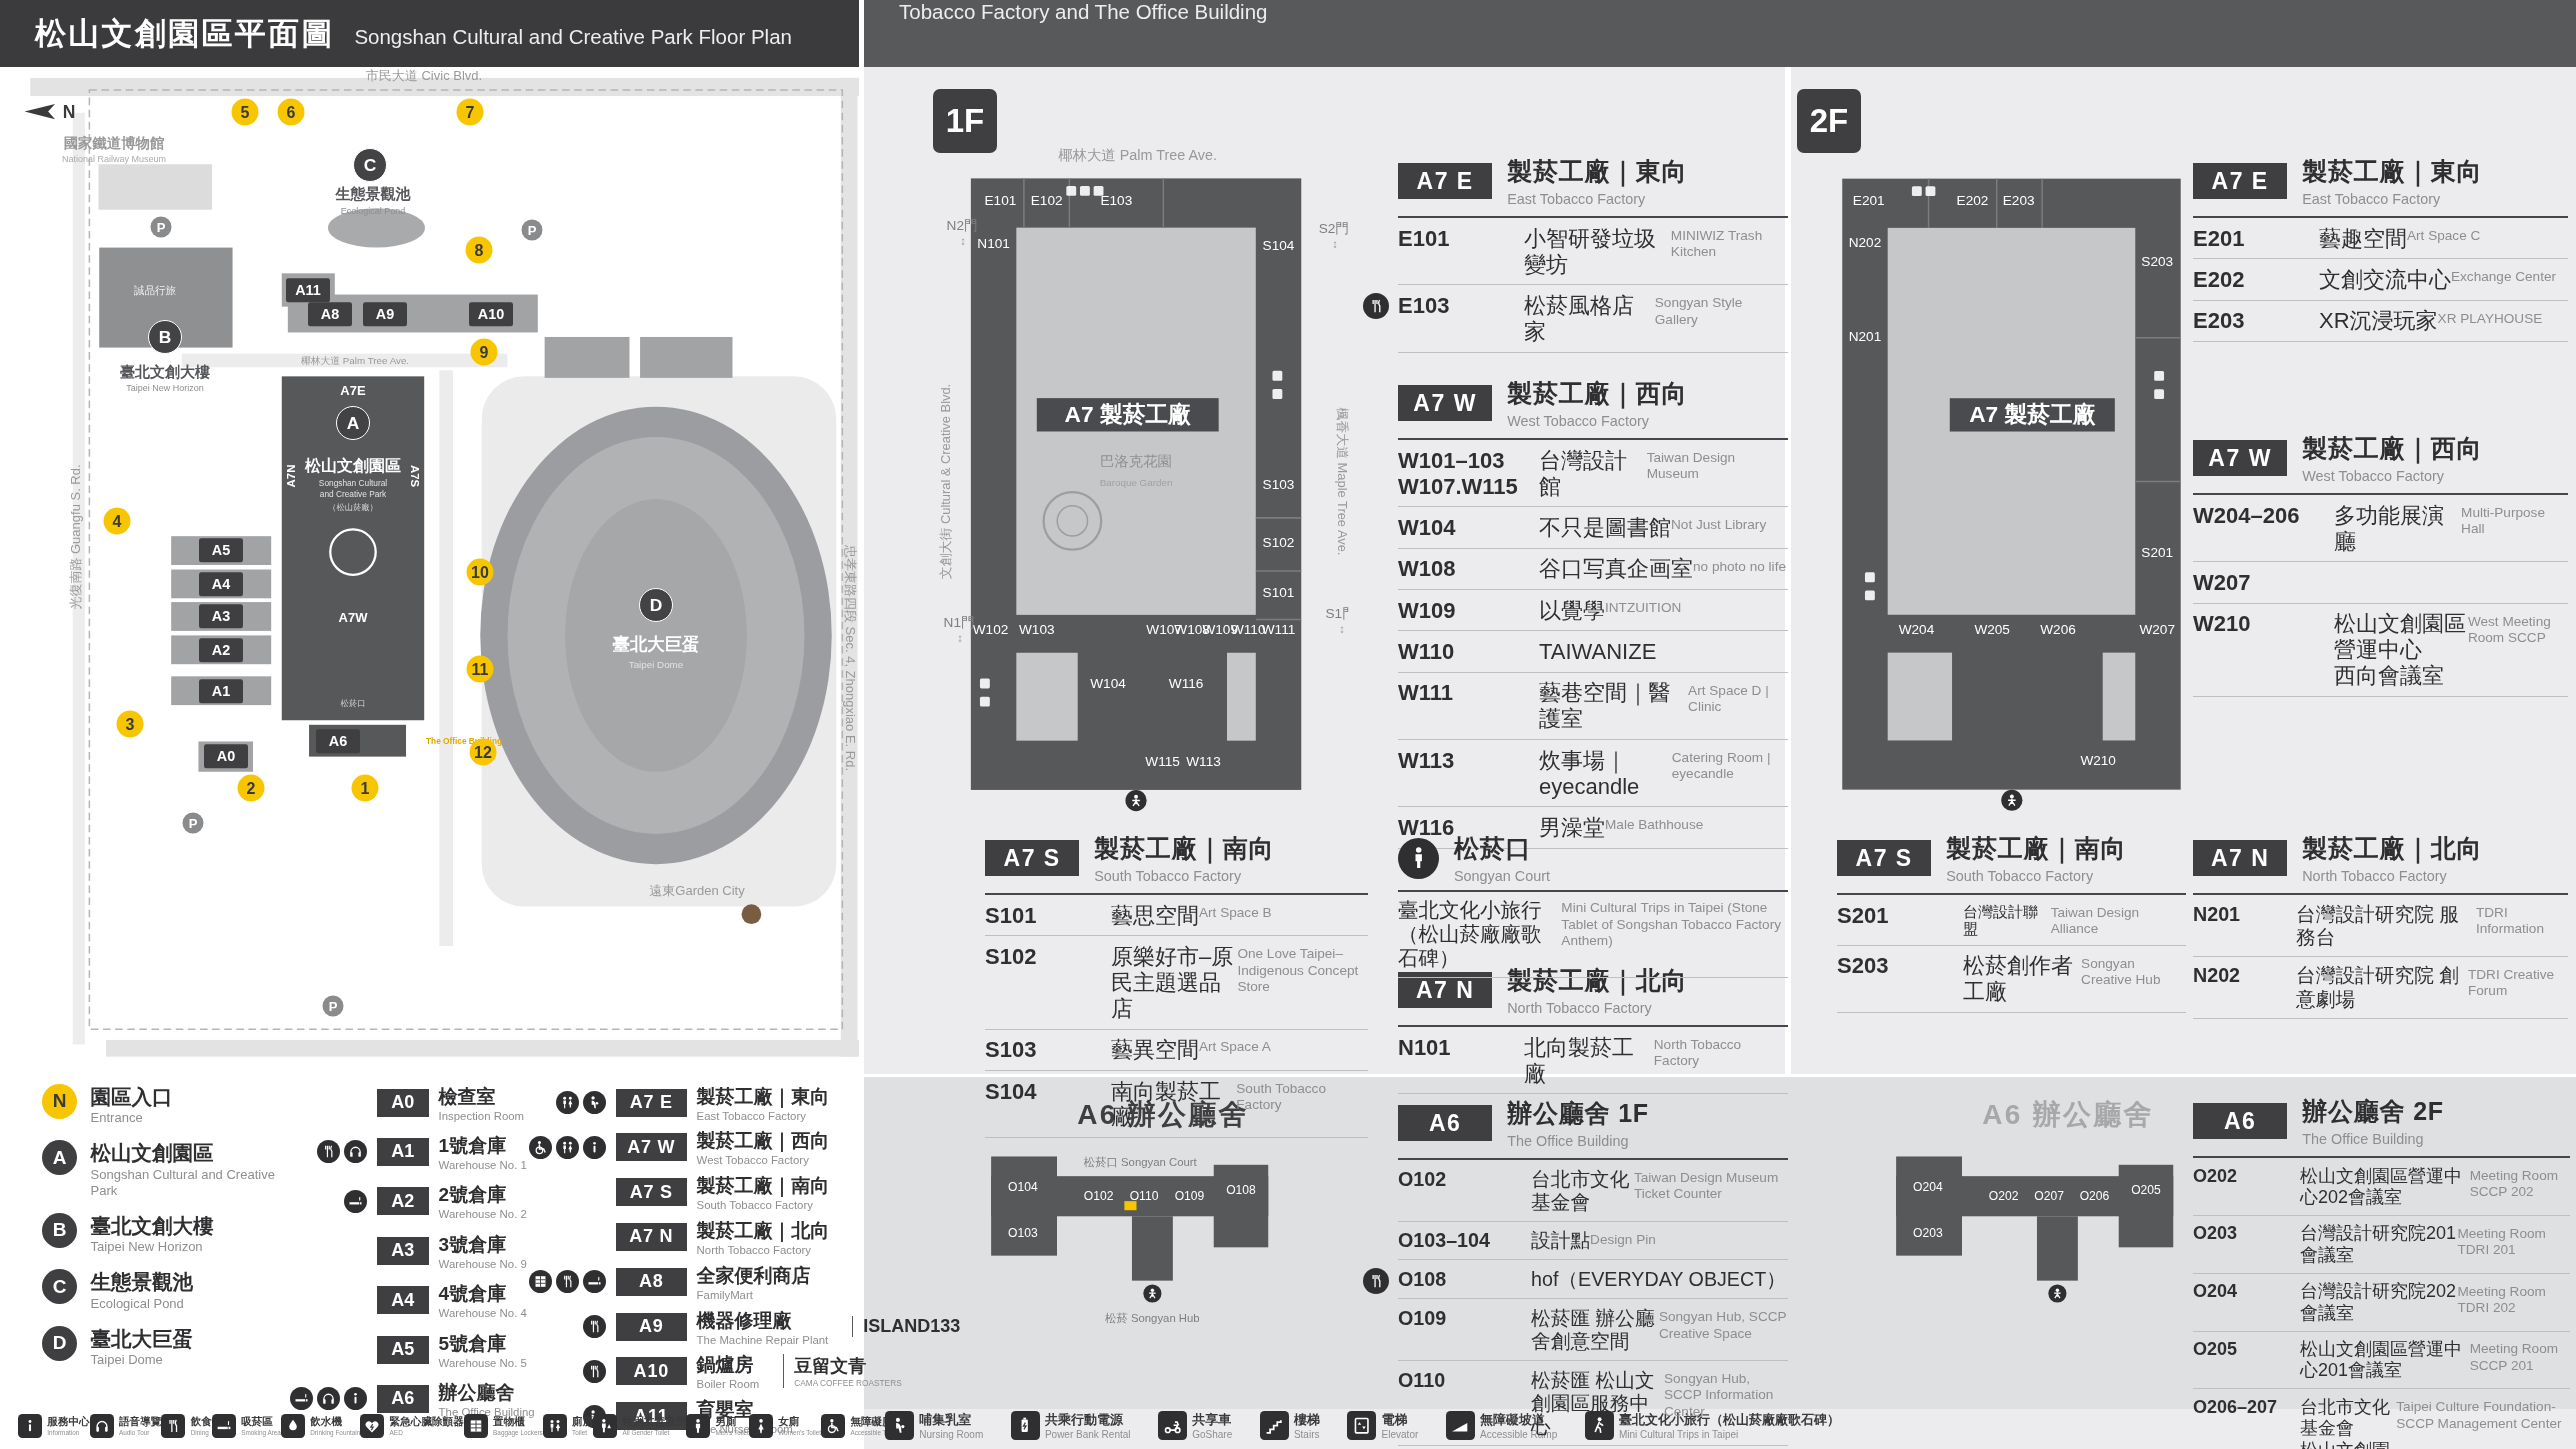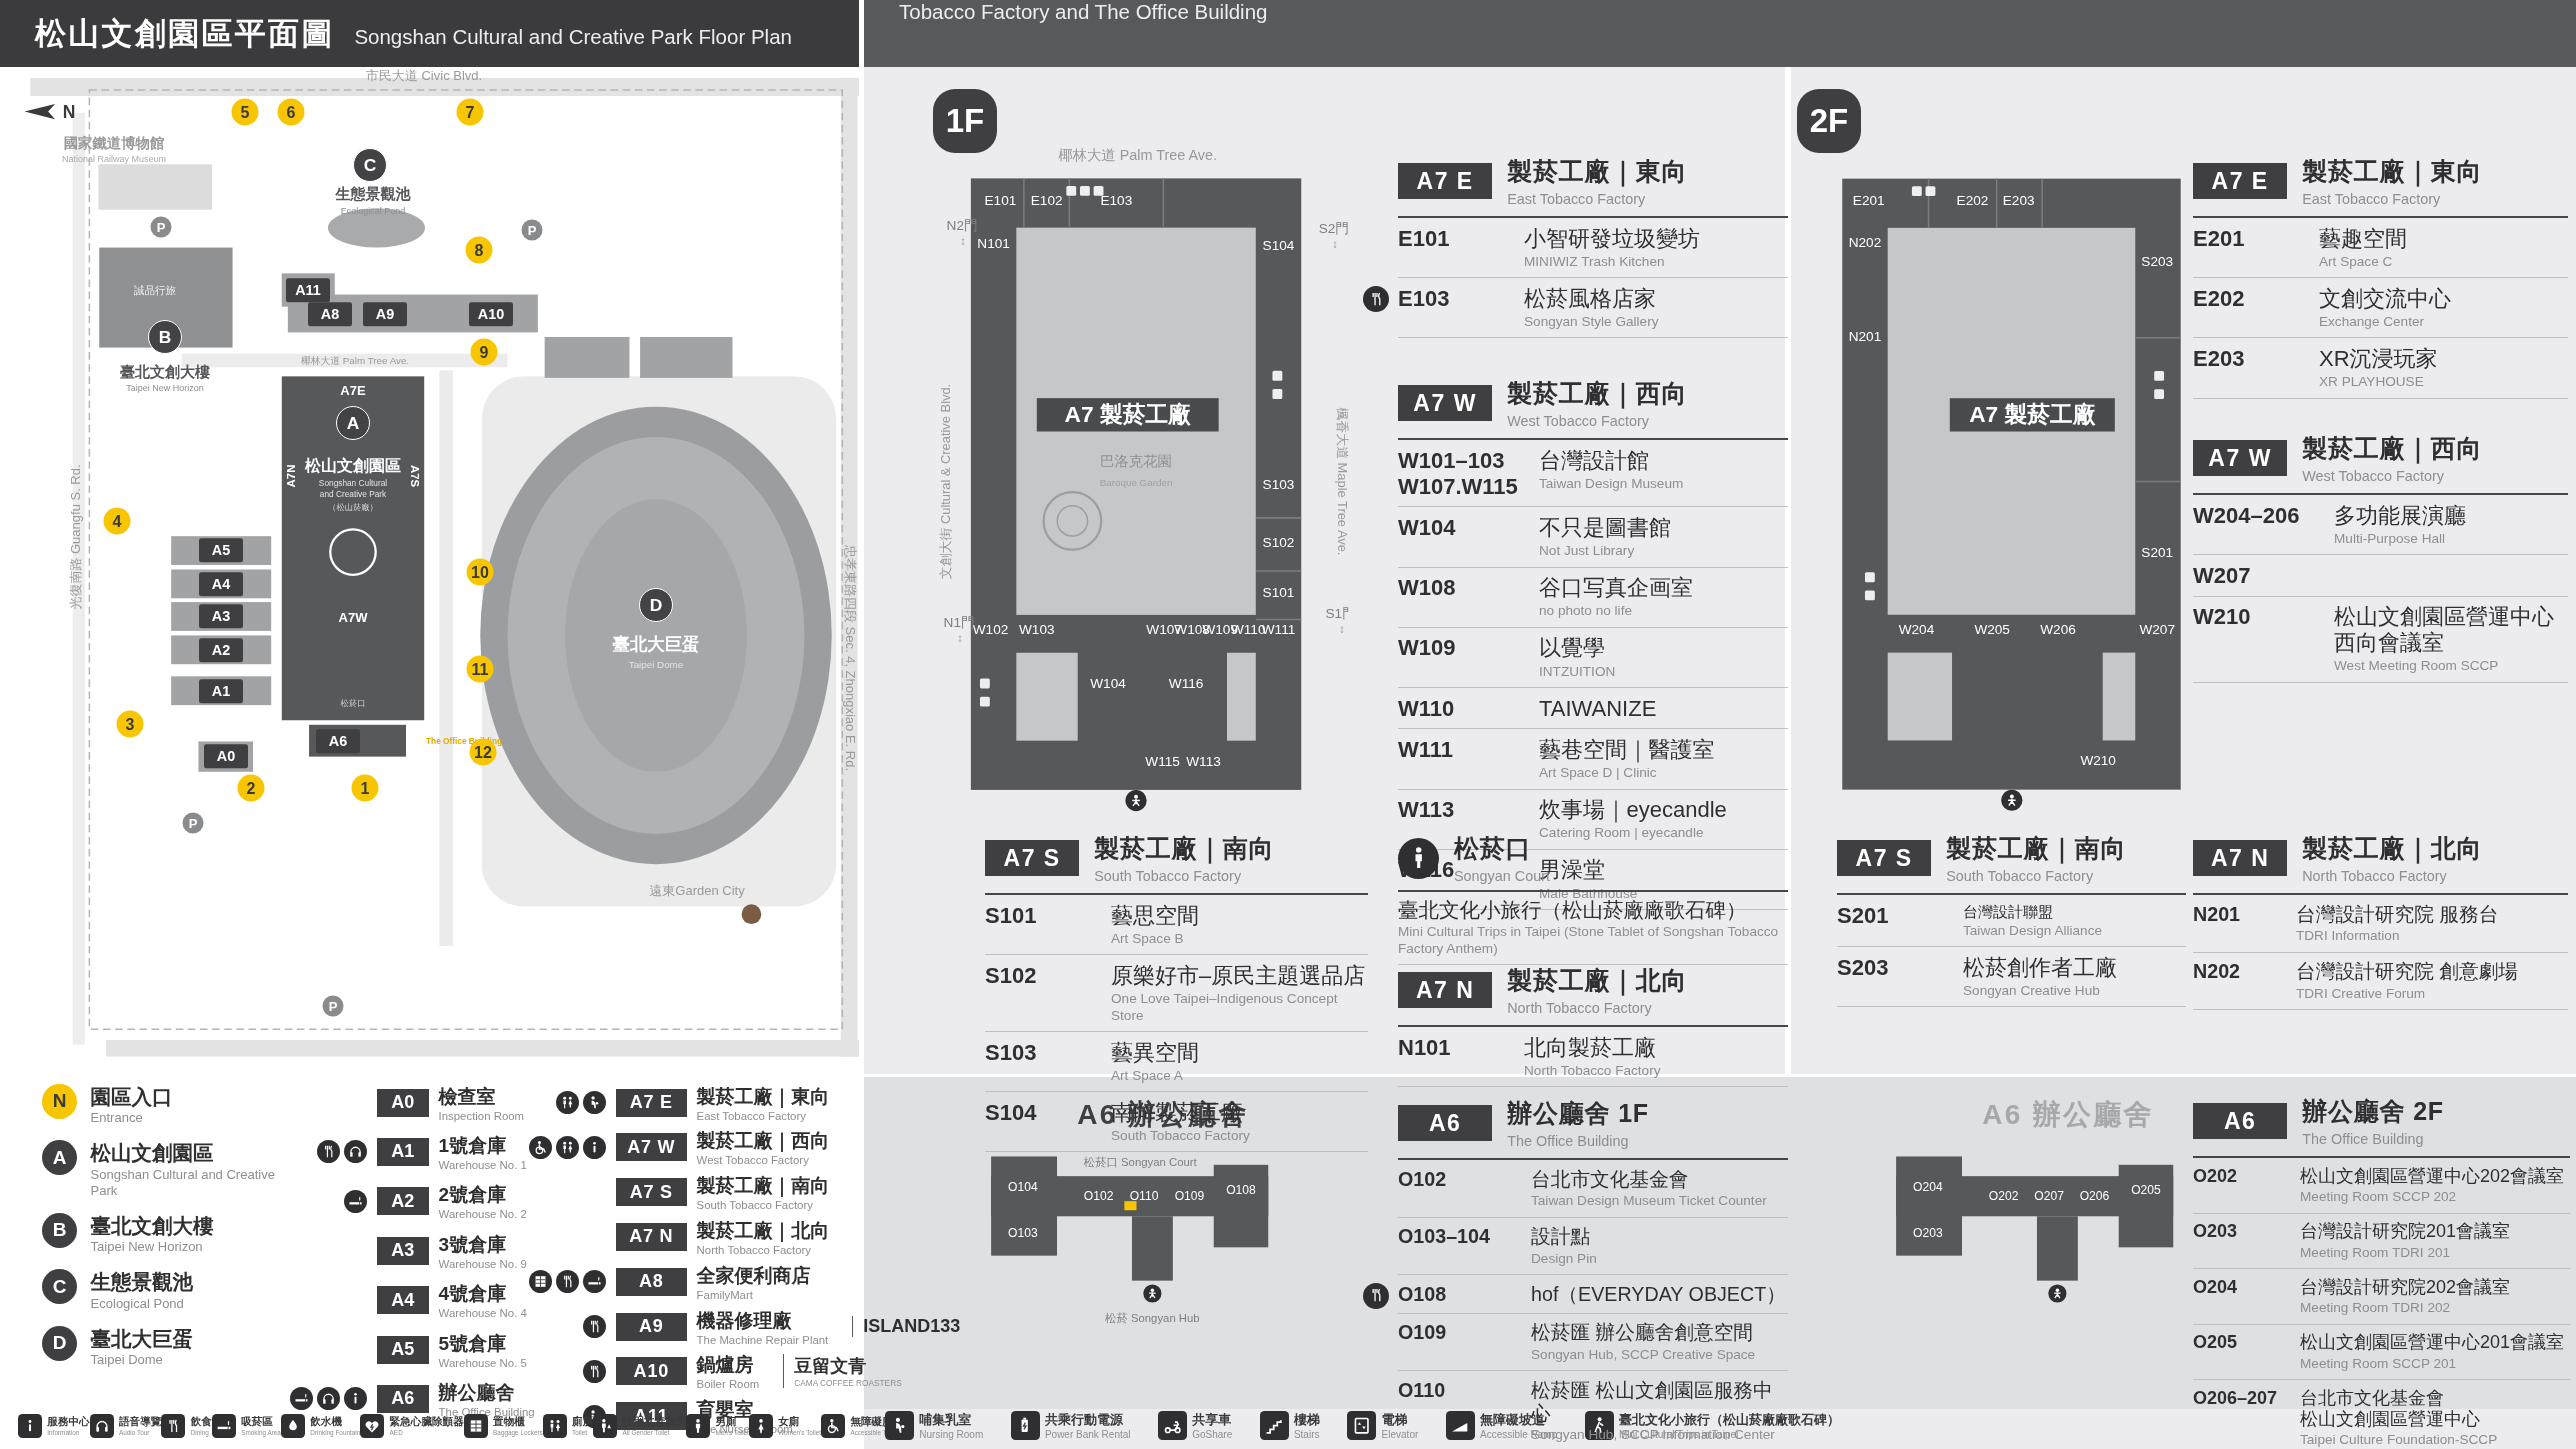--- a/index.html
+++ b/index.html
@@ -5,30 +5,30 @@
   html,body{margin:0;padding:0;background:#fff}
   #app{position:relative;width:2576px;height:1449px;background:#fff;overflow:hidden;
        font-family:"Liberation Sans","DejaVu Sans",sans-serif;color:#2f2f31}
   .abs{position:absolute}
   
   .hdr{display:flex;align-items:baseline;gap:19.7px;color:#fff;padding-left:35px;box-sizing:border-box}
   .hdr .zh{font-size:31px;font-weight:bold;letter-spacing:2.3px;line-height:67px}
   .hdr .en{font-size:20.5px;color:#ededed}
   
   .fbadge{display:flex;align-items:center;justify-content:center;background:#3f3f41;color:#fff;
-          font-weight:bold;font-size:33px;border-radius:22px;width:64px;height:64px}
+          font-weight:bold;font-size:33px;border-radius:7px;width:64px;height:64px}
   
   .badge{display:inline-flex;align-items:center;justify-content:center;background:#3f3f41;color:#fff;font-weight:bold;flex:none}
   .lb-head{display:flex;align-items:center;gap:15px;border-bottom:2.3px solid #46464a;padding-bottom:9px}
   .bb{min-width:79px;height:36px;font-size:23px;padding:0 7.6px;letter-spacing:1.5px}
   .hcol .hz{font-size:25px;font-weight:bold;letter-spacing:0.8px;color:#2f2f31}
   .hcol .he{font-size:14.4px;color:#8d8e90;margin-top:3px}
   .lb-item{position:relative;display:flex;gap:12px;border-bottom:0.8px solid #bfbfc1;padding:7.6px 0 6.8px;align-items:flex-start}
   .code{font-weight:bold;color:#2f2f31;white-space:pre-line;line-height:1.18;flex:none}
-  .ncol{display:flex;flex-direction:column;min-width:0}
+  .ncol{display:flex;flex-direction:row;min-width:0}
   .nz{color:#2f2f31;line-height:1.18;white-space:pre-line}
   .ne{font-size:13.6px;color:#8d8e90;margin-top:2.3px;line-height:1.22}
   .mini{width:26px;height:26px;border-radius:50%;background:#2f2f31;display:flex;align-items:center;justify-content:center;
         padding:3.8px;box-sizing:border-box;flex:none}
   .mini.s{width:23px;height:23px;padding:3px}
   .mini-abs{position:absolute;left:-35px;top:7.6px}
   
   .lg-c{width:35px;height:35px;border-radius:50%;background:#3f3f41;color:#fff;font-weight:bold;font-size:19px;
         display:flex;align-items:center;justify-content:center;flex:none}
   .lg-c.y{background:#f7c600;color:#3a3a3c}

